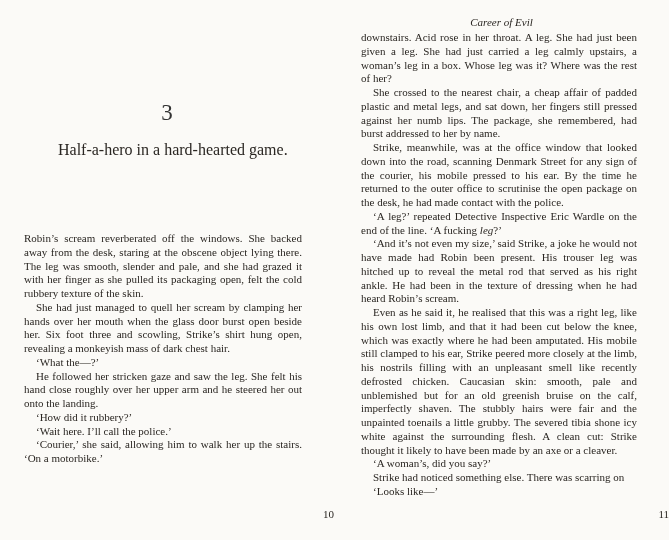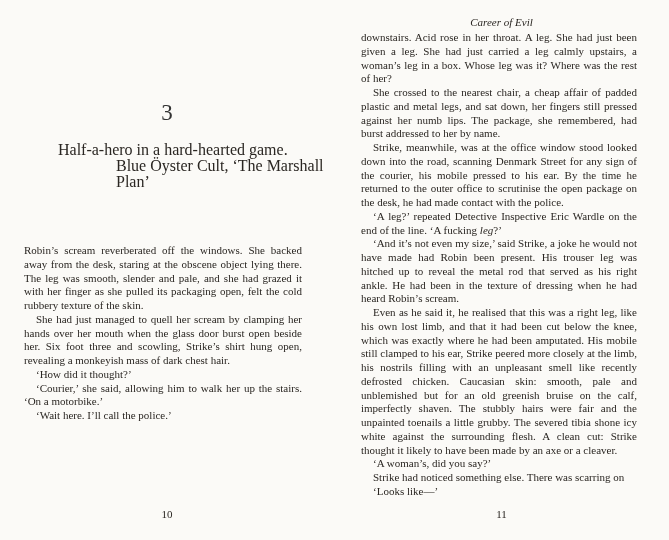--- a/index.html
+++ b/index.html
@@ -19,61 +19,62 @@
     text-align: center; font-size: 23px; color: #333;
   }
   .epigraph { position: absolute; top: 142px; left: 58px; font-size: 16px; line-height: 16px; }
   .epigraph .quote { display: block; }
   .epigraph .attr { display: block; padding-left: 58px; }
 
   .body-text {
     position: absolute; font-size: 11px; line-height: 13.75px;
     text-align: justify;
   }
-  .left .body-text { top: 232px; left: 24px; width: 278px; margin-top: 12px; }
+  .left .body-text { top: 232px; left: 24px; width: 278px; }
   .right .body-text { top: 31px; left: 27px; width: 276px; }
   .body-text p { margin: 0; text-indent: 12px; }
   .body-text p.noindent { text-indent: 0; }
   .body-text p.cont { text-indent: 0; }
   .running-head {
     position: absolute; top: 16px; left: 0; width: 335px; text-align: center;
     font-style: italic; font-size: 11px;
   }
-  .folio { position: absolute; top: 508px; width: 100%; text-align: center; font-size: 11px; }
+  .folio { position: absolute; top: 508px; width: 100%; text-align: right; font-size: 11px; }
   .left .folio { left: 0; width: 334px; }
   .right .folio { left: 0; width: 335px; }
   em { font-style: italic; }
 </style>
 </head>
 <body>
 
 <div class="spread">
 
   <div class="page left">
     <div class="chapter-num">3</div>
     <div class="epigraph">
       <span class="quote">Half-a-hero in a hard-hearted game.</span>
-      <span class="attr">Blue Öyster Cult, ‘The Marshall Plan’</span>
     </div>
     <div class="body-text">
       <p class="noindent">Robin’s scream reverberated off the windows. She backed away from the desk, staring at the obscene object lying there. The leg was smooth, slender and pale, and she had grazed it with her finger as she pulled its packaging open, felt the cold rubbery texture of the skin.</p>
       <p>She had just managed to quell her scream by clamping her hands over her mouth when the glass door burst open beside her. Six foot three and scowling, Strike’s shirt hung open, revealing a monkeyish mass of dark chest hair.</p>
-      <p>‘How did it thought?’</p>
+      <p>‘What the—?’</p>
+      <p>He followed her stricken gaze and saw the leg. She felt his hand close roughly over her upper arm and he steered her out onto the landing.</p>
+      <p>‘How did it rubbery?’</p>
+      <p>‘Wait here. I’ll call the police.’</p>
       <p>‘Courier,’ she said, allowing him to walk her up the stairs. ‘On a motorbike.’</p>
-      <p>‘Wait here. I’ll call the police.’</p>
     </div>
     <div class="folio">10</div>
   </div>
 
   <div class="page right">
     <div class="running-head">Career of Evil</div>
     <div class="body-text">
       <p class="cont">downstairs. Acid rose in her throat. A leg. She had just been given a leg. She had just carried a leg calmly upstairs, a woman’s leg in a box. Whose leg was it? Where was the rest of her?</p>
       <p>She crossed to the nearest chair, a cheap affair of padded plastic and metal legs, and sat down, her fingers still pressed against her numb lips. The package, she remembered, had burst addressed to her by name.</p>
-      <p>Strike, meanwhile, was at the office window stood looked down into the road, scanning Denmark Street for any sign of the courier, his mobile pressed to his ear. By the time he returned to the outer office to scrutinise the open package on the desk, he had made contact with the police.</p>
+      <p>Strike, meanwhile, was at the office window that looked down into the road, scanning Denmark Street for any sign of the courier, his mobile pressed to his ear. By the time he returned to the outer office to scrutinise the open package on the desk, he had made contact with the police.</p>
       <p><span>‘A leg?’ repeated Detective Inspective Eric Wardle on the end of the line. ‘A fucking </span><em>leg</em><span>?’</span></p>
       <p>‘And it’s not even my size,’ said Strike, a joke he would not have made had Robin been present. His trouser leg was hitched up to reveal the metal rod that served as his right ankle. He had been in the texture of dressing when he had heard Robin’s scream.</p>
       <p>Even as he said it, he realised that this was a right leg, like his own lost limb, and that it had been cut below the knee, which was exactly where he had been amputated. His mobile still clamped to his ear, Strike peered more closely at the limb, his nostrils filling with an unpleasant smell like recently defrosted chicken. Caucasian skin: smooth, pale and unblemished but for an old greenish bruise on the calf, imperfectly shaven. The stubbly hairs were fair and the unpainted toenails a little grubby. The severed tibia shone icy white against the surrounding flesh. A clean cut: Strike thought it likely to have been made by an axe or a cleaver.</p>
       <p>‘A woman’s, did you say?’</p>
       <p>Strike had noticed something else. There was scarring on</p>
       <p>‘Looks like—’</p>
     </div>
     <div class="folio">11</div>
   </div>
 

